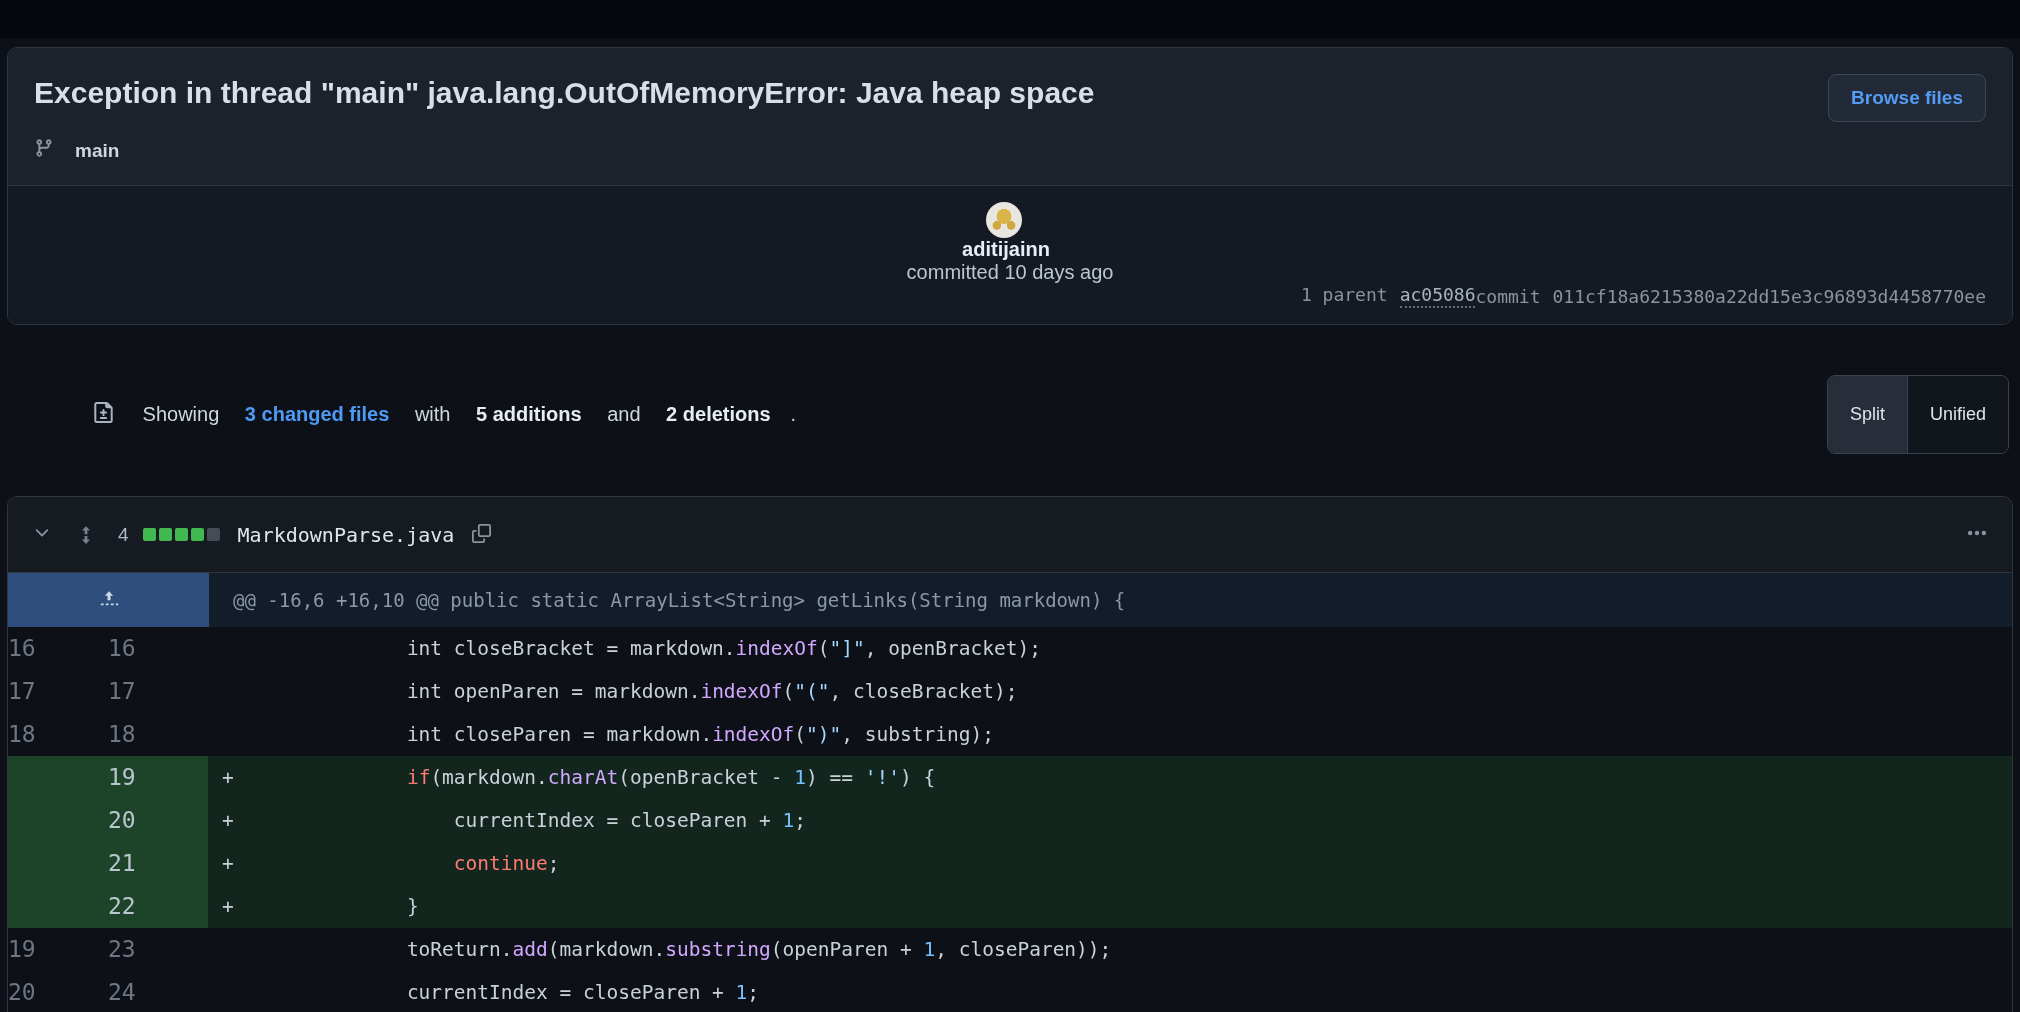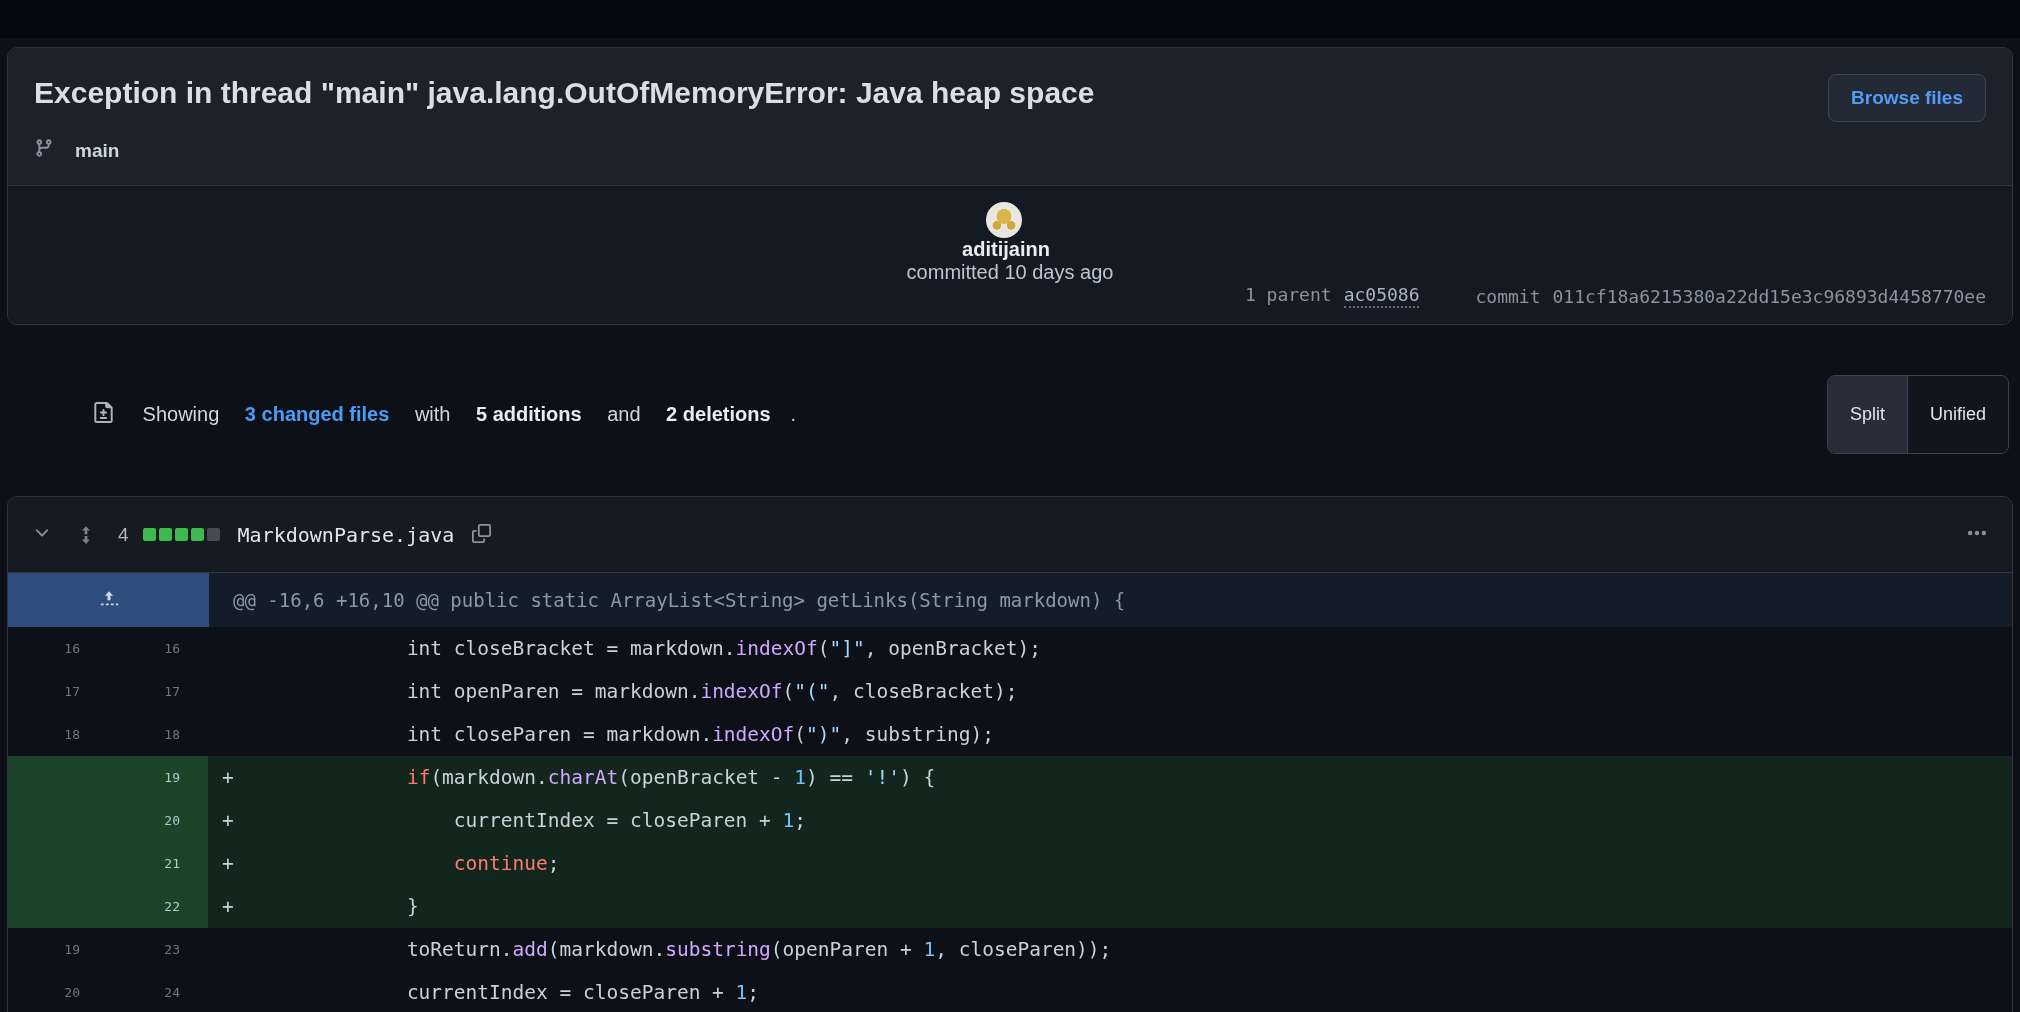--- a/index.html
+++ b/index.html
@@ -29,21 +29,21 @@
   .avatar {
     width:36px; height:36px; border-radius:50%; margin-right:12px; flex:0 0 auto;
     background:
       radial-gradient(circle at 50% 40%, #d9b54a 0 26%, rgba(0,0,0,0) 27%),
       radial-gradient(circle at 30% 65%, #cfa93f 0 12%, rgba(0,0,0,0) 13%),
       radial-gradient(circle at 70% 65%, #cfa93f 0 12%, rgba(0,0,0,0) 13%),
       #e9e6df;
   }
   .author { color:#e6edf3; font-weight:700; text-decoration:none; margin-right:8px; }
   .committed { color:#bcc6d0; }
-  .meta-right { margin-left:auto; display:flex; gap:56px; align-items:center;
+  .meta-right { margin-left:auto; display:flex; align-items:center;
     font-family:"DejaVu Sans Mono", monospace; font-size:18px; color:#8b949e; }
   .meta-group { display:flex; gap:12px; align-items:baseline; white-space:pre; }
   .parent-sha { color:#aab4bf; text-decoration:none; border-bottom:2px dotted #636e7b; padding-bottom:1px; }
 
   
   .summary-row { margin-top:50px; display:flex; align-items:center; justify-content:space-between; padding:0 4px 0 10px; }
   .summary-left { display:flex; align-items:center; font-size:20px; color:#cfd7df; }
   .summary-left svg { width:21px; height:21px; fill:#aab4be; margin-right:9px; flex:0 0 auto; }
   .summary-left span, .summary-left strong, .summary-left a { white-space:pre;margin-left:20px; }
   .files-link { color:var(--accent-blue,#4c9bf5); font-weight:700; text-decoration:none; }
@@ -74,21 +74,21 @@
 
   .hunk-row { display:flex; height:54px; }
   .expand-cell { width:201px; flex:0 0 201px; background:var(--expand-cell-bg,#2f4d7d); border:none; cursor:pointer;
     display:flex; align-items:center; justify-content:center; }
   .expand-cell svg { width:20px; height:20px; fill:#cdd9e5; }
   .hunk-text { flex:1; background:var(--hunk-bg,#131c2b); font-family:"DejaVu Sans Mono", monospace; font-size:19px;
     color:#8b98a8; display:flex; align-items:center; padding-left:24px; white-space:pre; }
 
   .diff-rows { background:#0d1117; }
   .diff-row { display:flex; height:43px; line-height:43px; font-family:"DejaVu Sans Mono", monospace; font-size:19.5px; }
-  .gutter { flex:0 0 100px; width:100px; text-align:right; padding-right:28px; color:#6e7681; font-size:13px; cursor:pointer; }
+  .gutter { flex:0 0 100px; width:100px; padding-right:28px; color:#6e7681; font-size:23px; cursor:pointer; }
   .diff-row.add { background:var(--added-line-bg,#12261e); }
   .diff-row.add .gutter { background:var(--added-gutter-bg,#1d4428); color:#b9c5cf; }
   .code-cell { flex:1; white-space:pre; padding-left:14px; color:#c9d1d9; overflow:hidden; }
   .marker { display:inline-block; width:44px; color:#c9d1d9; }
   .tok-pln { color:#c9d1d9; }
   .tok-kw  { color:var(--keyword,#ff7b72); }
   .tok-fn  { color:var(--function,#d2a8ff); }
   .tok-str { color:var(--string,#a5d6ff); }
   .tok-num { color:var(--constant,#79c0ff); }
 

